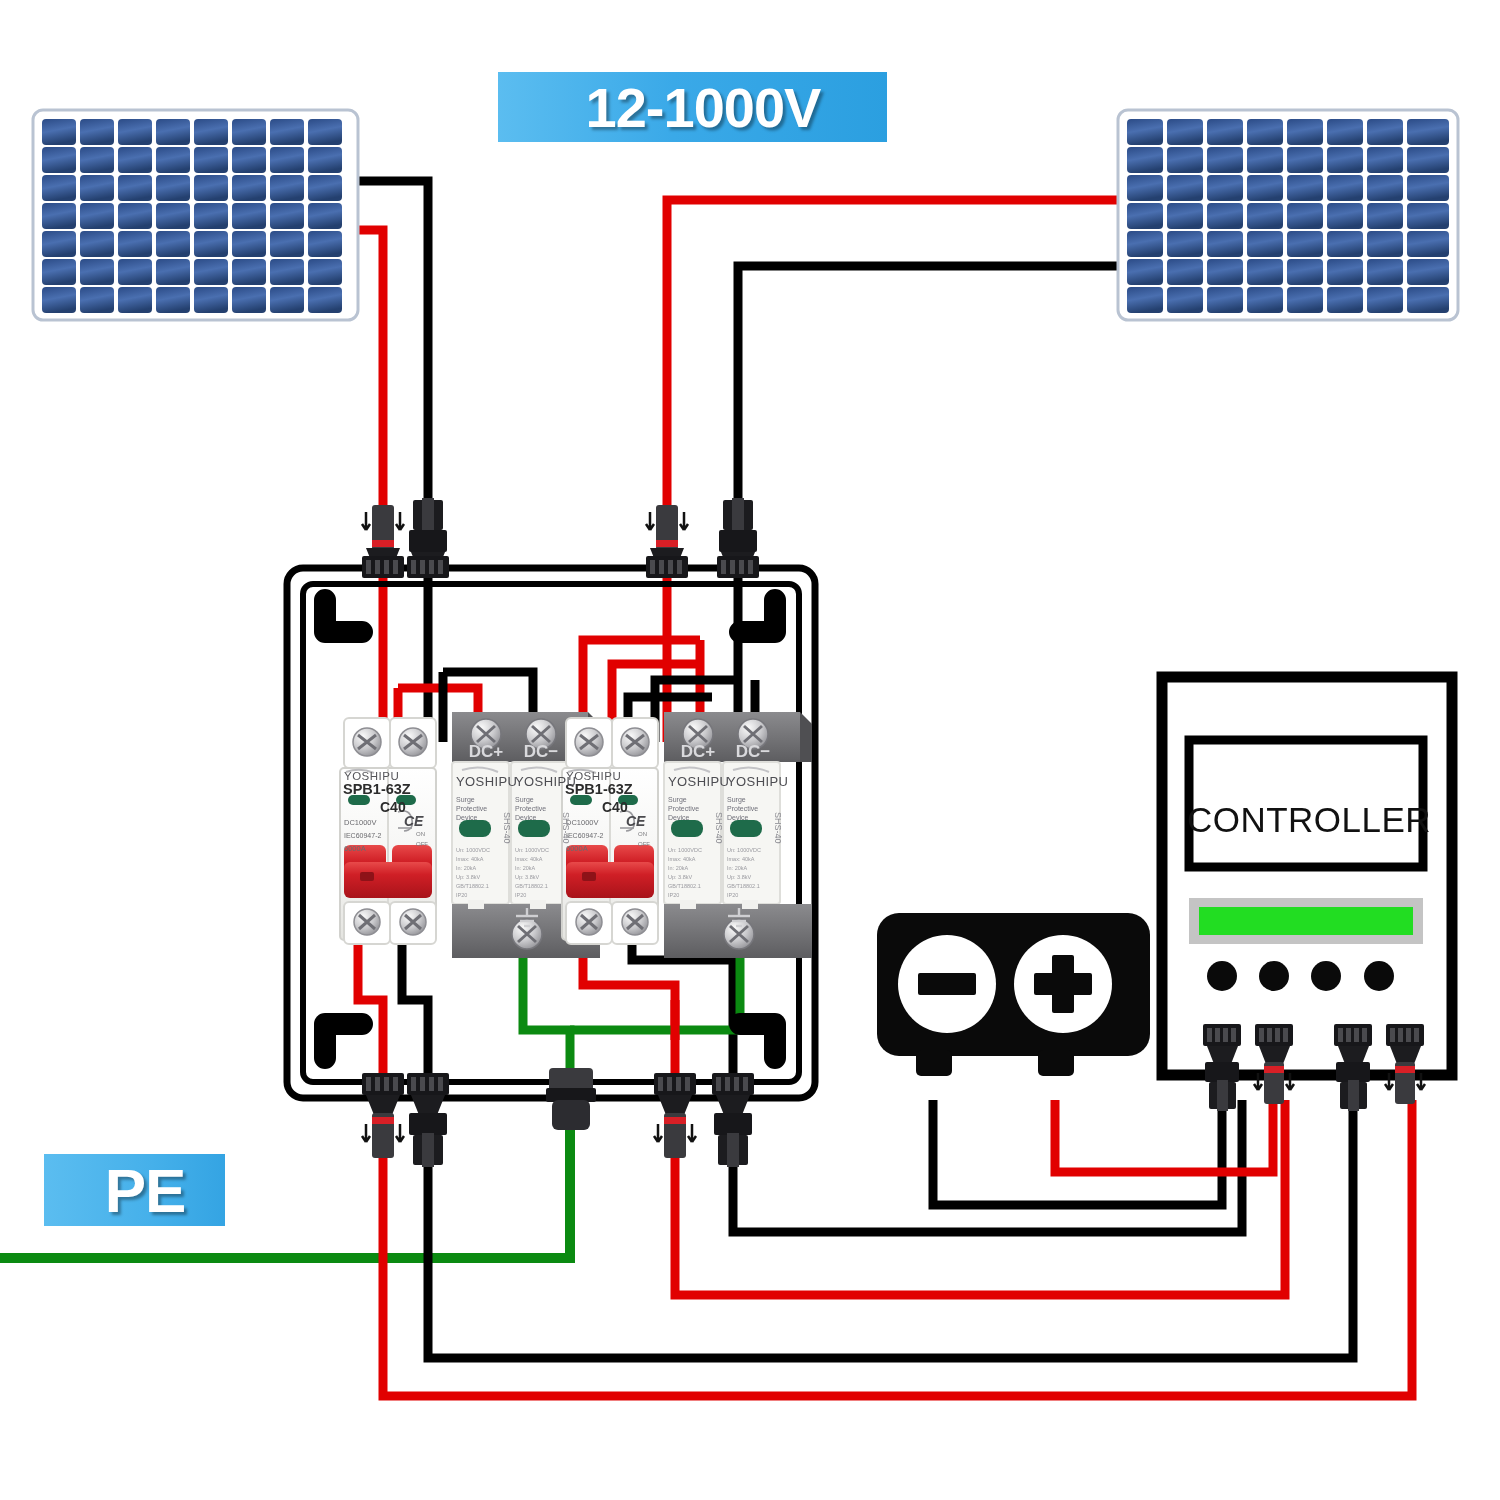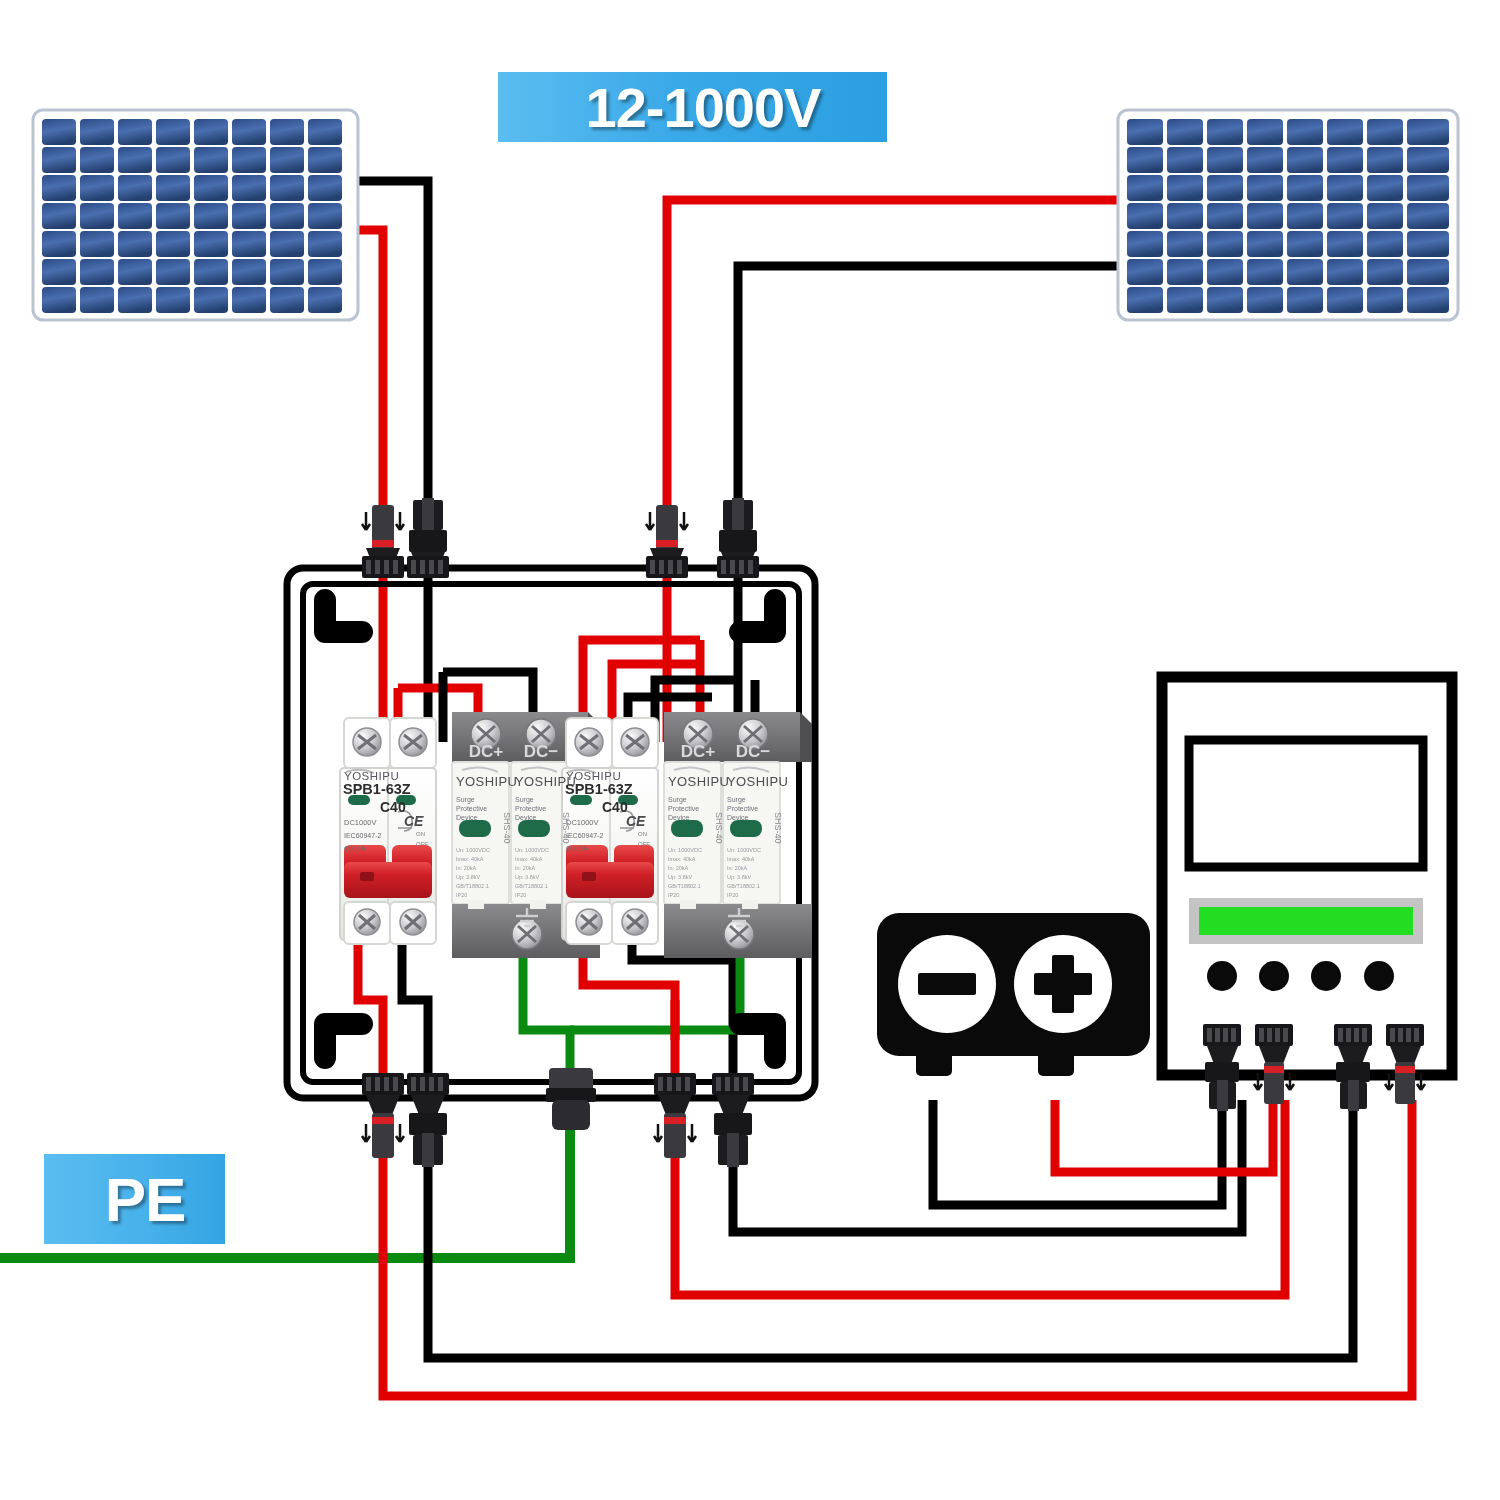--- a/index.html
+++ b/index.html
@@ -4,21 +4,21 @@
 <style>
   html,body{margin:0;padding:0;background:#ffffff;}
   body{font-family:"Liberation Sans",sans-serif;}
   #stage{position:relative;width:1500px;height:1500px;background:#fff;overflow:hidden;}
   svg.layer{position:absolute;left:0;top:0;width:1500px;height:1500px;}
   .badge{position:absolute;color:#fff;font-weight:bold;font-family:"Liberation Sans",sans-serif;
          display:flex;align-items:center;justify-content:center;letter-spacing:-1px;
          text-shadow:3px 3px 3px rgba(0,0,0,.35);padding-left:21px;}
   #badge-voltage{left:498px;top:72px;width:368px;height:70px;font-size:56px;
         background:linear-gradient(90deg,#5bbdf0 0%,#3aa9e8 45%,#2b9fe0 100%);}
-  #badge-pe{left:44px;top:1154px;width:160px;height:90px;font-size:62px;
+  #badge-pe{left:44px;top:1154px;width:160px;height:72px;font-size:62px;
         background:linear-gradient(90deg,#5bbdf0 0%,#45b0ea 60%,#34a4e3 100%);}
   .ctrl-label{position:absolute;left:1196px;top:796px;width:226px;height:48px;
         display:flex;align-items:center;justify-content:center;
         font-size:35px;color:#111;font-family:"Liberation Sans",sans-serif;letter-spacing:.5px;}
 </style>
 </head>
 <body>
 
 <div id="stage">
 
@@ -631,14 +631,15 @@
       <text x="727" y="879" font-size="5.5" fill="#9a9aa0">Up: 3.8kV</text>
       <text x="727" y="888" font-size="5.5" fill="#9a9aa0">GB/T18802.1</text>
       <text x="727" y="897" font-size="5.5" fill="#9a9aa0">IP20</text>
     </g>
   </svg>
 
   <div class="badge" id="badge-voltage">12-1000V</div>
 
   <div class="badge" id="badge-pe">PE</div>
 
+  <div class="ctrl-label">CONTROLLER</div>
 
 </div>
 
 </body></html>

